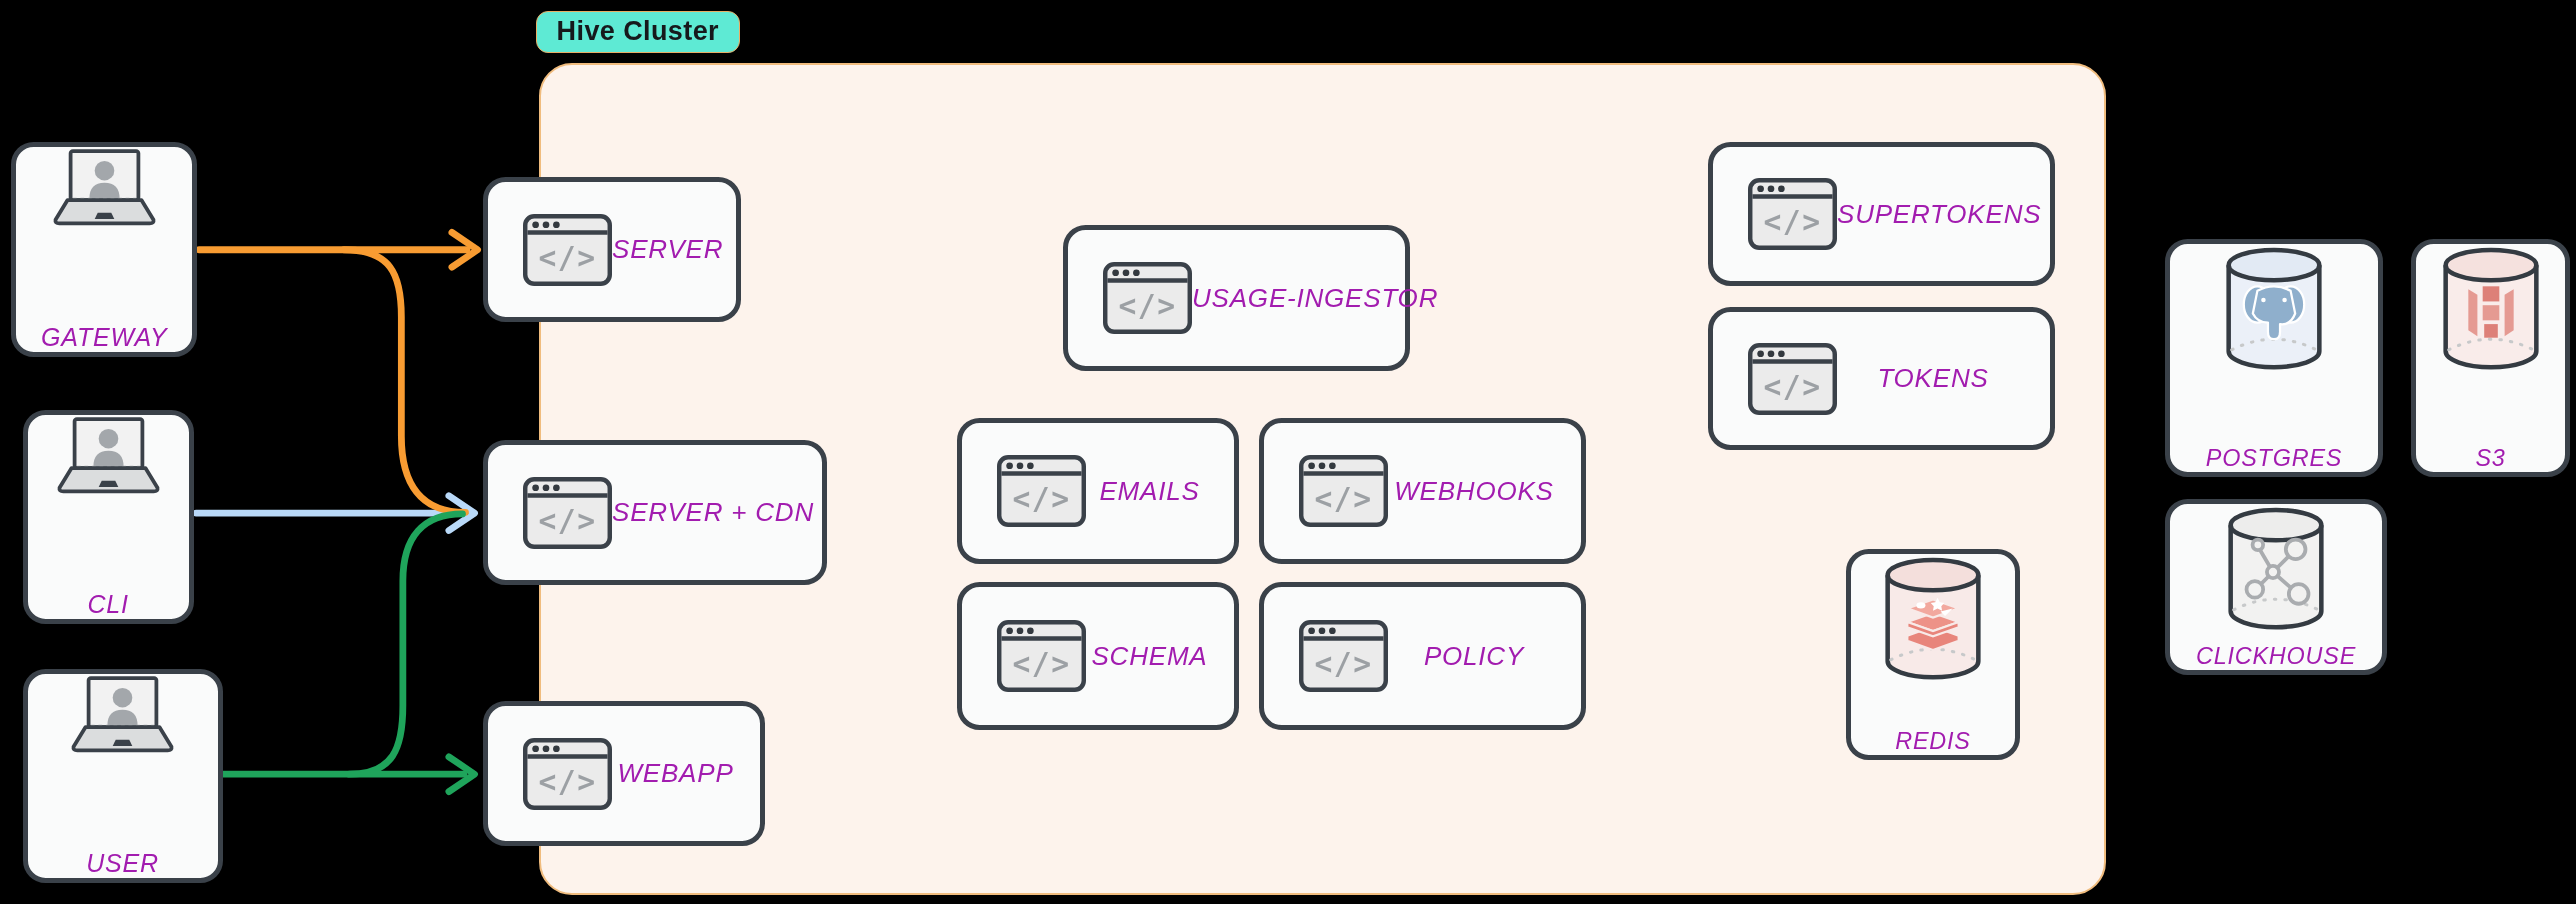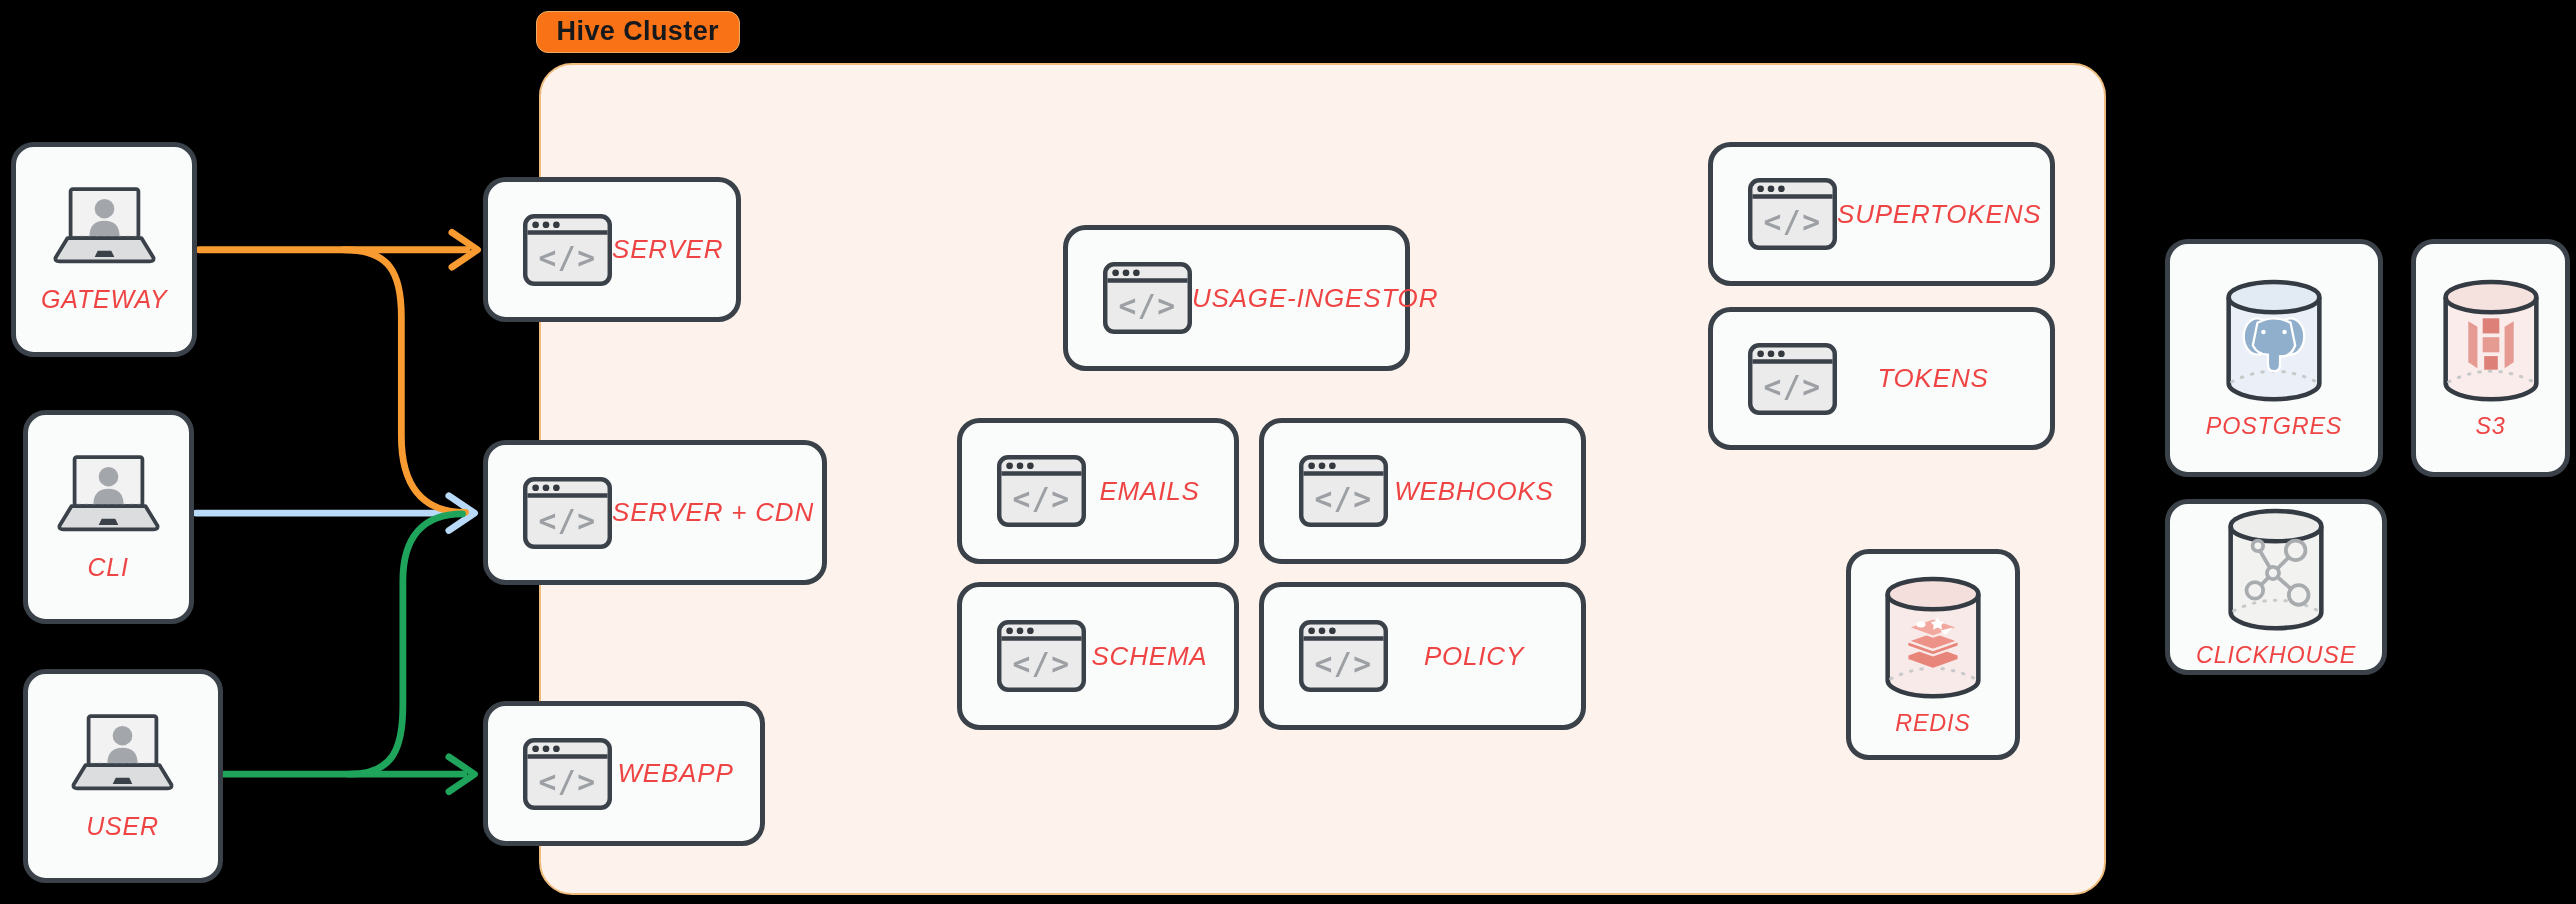--- a/index.html
+++ b/index.html
@@ -3,31 +3,31 @@
 <meta charset="utf-8">
 <style>
   html,body{margin:0;padding:0;background:#000;}
   body{width:2576px;height:904px;position:relative;overflow:hidden;
        font-family:"Liberation Sans", sans-serif;}
   .canvas{position:absolute;left:0;top:0;width:2576px;height:904px;}
 
   .cluster{position:absolute;left:539px;top:63px;width:1567px;height:832px;
            background:#FDF3EC;border:2.3px solid #F0BC7E;border-radius:33px;box-sizing:border-box;}
   .cluster-pill{position:absolute;left:536px;top:10.6px;height:42px;
-           background:#f97316;border:1.5px solid #E8AE66;border-radius:12px;
+           background:#5eead4;border:1.5px solid #E8AE66;border-radius:12px;
            display:flex;align-items:center;padding:0 19.6px;box-sizing:border-box;
            font-size:27px;font-weight:600;color:#16191C;letter-spacing:0.4px;}
 
   svg.edges{position:absolute;left:0;top:0;}
 
   .node{position:absolute;background:#FAFBFB;border:5.3px solid #3A4149;border-radius:22.6px;
         display:flex;box-sizing:border-box;}
-  .client,.store{flex-direction:column;align-items:center;justify-content:center;}
+  .client,.store{flex-direction:column;align-items:center;justify-content:space-between;}
   .service{flex-direction:row;align-items:center;padding:0 21px 0 35px;}
-  .label{font-style:italic;color:#ef4444;letter-spacing:0.8px;white-space:nowrap;}
+  .label{font-style:italic;color:#a21caf;letter-spacing:0.8px;white-space:nowrap;}
   .client .label{font-size:25px;margin-top:18px;}
   .svclabel{flex:1;text-align:center;font-size:26px;}
   .store .label{font-size:23.4px;margin-top:4px;}
   .icon{display:block;line-height:0;}
 
   #n-gateway{left:11.3px;top:142px;width:186px;height:215px}
   #n-cli{left:22.6px;top:410px;width:171px;height:214px}
   #n-user{left:22.6px;top:669px;width:200px;height:214px}
   #n-usage{left:483px;top:177px;width:258px;height:145px}
   #n-server{left:483px;top:440px;width:344px;height:145px}

